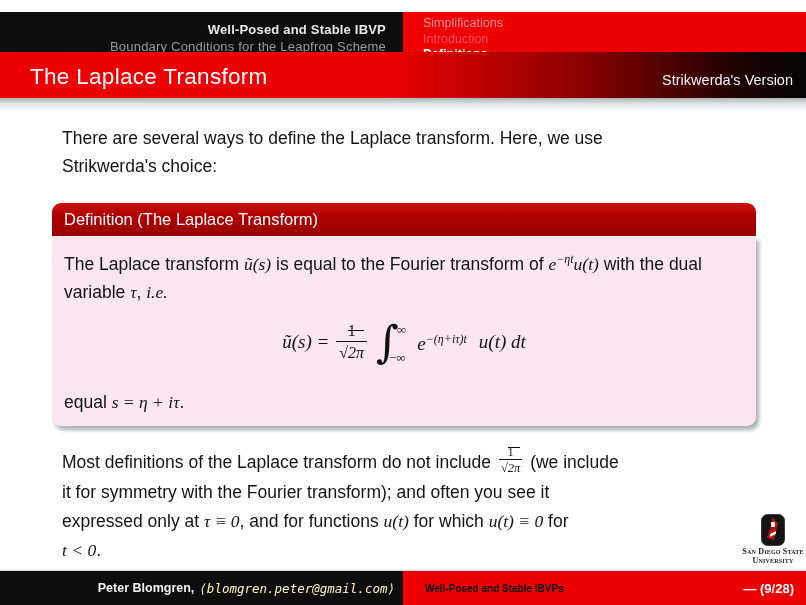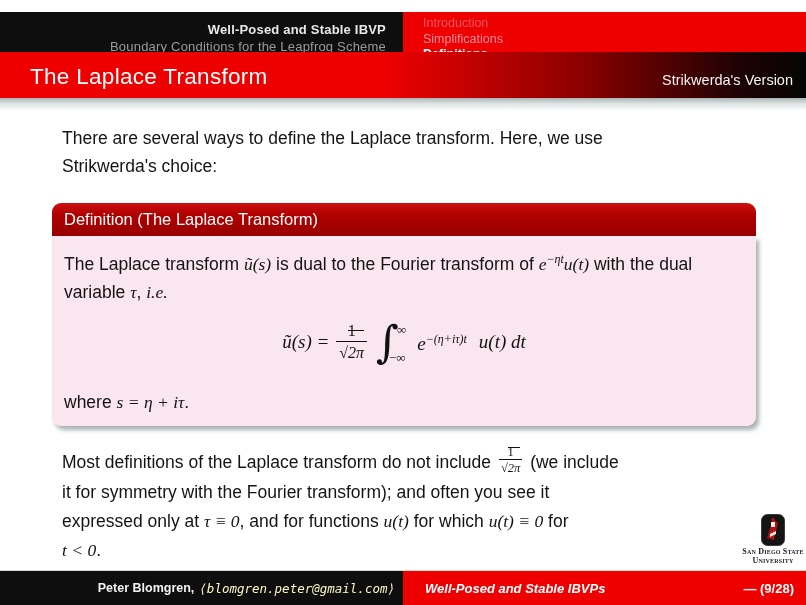--- a/index.html
+++ b/index.html
@@ -103,77 +103,77 @@
   .footer-left {
     width:403px; background:#0f0e0e; display:flex; align-items:center; justify-content:flex-end;
     padding-right:8px; gap:5px;
   }
   .footer-author { color:#f2f2f2; font-size:12.5px; font-weight:bold; }
   .footer-email  { color:#fef9c3; font-size:12.5px; font-family:"DejaVu Sans Mono", monospace;font-style:italic; }
   .footer-right {
     flex:1; background:#ee0000; display:flex; align-items:center; justify-content:space-between;
     padding:0 12px 0 22px;
   }
-  .footer-series { color:#ffffff; font-size:13px; font-weight:bold;font-style:italic; }
+  .footer-series { color:#000000; font-size:10px; font-weight:bold; }
   .footer-page   { color:#fff; font-size:13px; font-weight:bold; }
 </style>
 </head>
 <body>
 
 <div class="slide">
 
   <div class="tophead">
     <div class="tophead-left">
       <span class="tophead-title">Well-Posed and Stable IBVP</span>
       <span class="tophead-sub">Boundary Conditions for the Leapfrog Scheme</span>
     </div>
     <div class="tophead-right">
+      <span class="navitem nav-dim2">Simplifications</span>
       <span class="navitem nav-dim1">Introduction</span>
-      <span class="navitem nav-dim2">Simplifications</span>
       <span class="navitem nav-cur">Definitions</span>
     </div>
   </div>
 
   <div class="titlebar">
     <span class="frametitle">The Laplace Transform</span>
     <span class="framesub">Strikwerda's Version</span>
   </div>
   <div class="titleshadow"></div>
 
   <div class="intro">
     <span>There are several ways to define the Laplace transform. Here, we use</span><br>
     <span>Strikwerda's choice:</span>
   </div>
 
   <div class="defblock">
     <div class="defhead">Definition (The Laplace Transform)</div>
     <div class="defbody">
       <div>
-        <span>The Laplace transform </span><span class="mathv">ũ(s)</span><span> is dual to the Fourier transform of </span><span class="mathv">e</span><sup class="msup">−ηt</sup><span class="mathv">u(t)</span><span> with the dual variable </span><span class="mathv">τ</span><span>, </span><span class="mathv">i.e.</span>
+        <span>The Laplace transform </span><span class="mathv">ũ(s)</span><span> is equal to the Fourier transform of </span><span class="mathv">e</span><sup class="msup">−ηt</sup><span class="mathv">u(t)</span><span> with the dual variable </span><span class="mathv">τ</span><span>, </span><span class="mathv">i.e.</span>
       </div>
 
       <div class="formula">
         <span class="mathv">ũ(s) = </span>
         <span class="frac">
           <span class="num">1</span>
           <span class="den"><span>√</span><span class="sqrt-arg">2π</span></span>
         </span>
         <span class="intwrap">
           <span class="intsign">∫</span>
           <span class="intlims">
             <span class="up">∞</span>
             <span class="lo">−∞</span>
           </span>
         </span>
         <span class="exp"><span class="mathv">e</span><sup class="msup">−(η+iτ)t</sup></span>
         <span class="rest mathv">u(t) dt</span>
       </div>
 
       <div class="defwhere">
-        <span>where </span><span class="mathv">s = η + iτ</span><span>.</span>
+        <span>equal </span><span class="mathv">s = η + iτ</span><span>.</span>
       </div>
     </div>
   </div>
 
   <div class="note">
     <span class="nline nline1">
       <span>Most definitions of the Laplace transform do not include</span>
       <span class="ifrac">
         <span class="num">1</span>
         <span class="den"><span>√</span><span class="sqrt-arg">2π</span></span>

